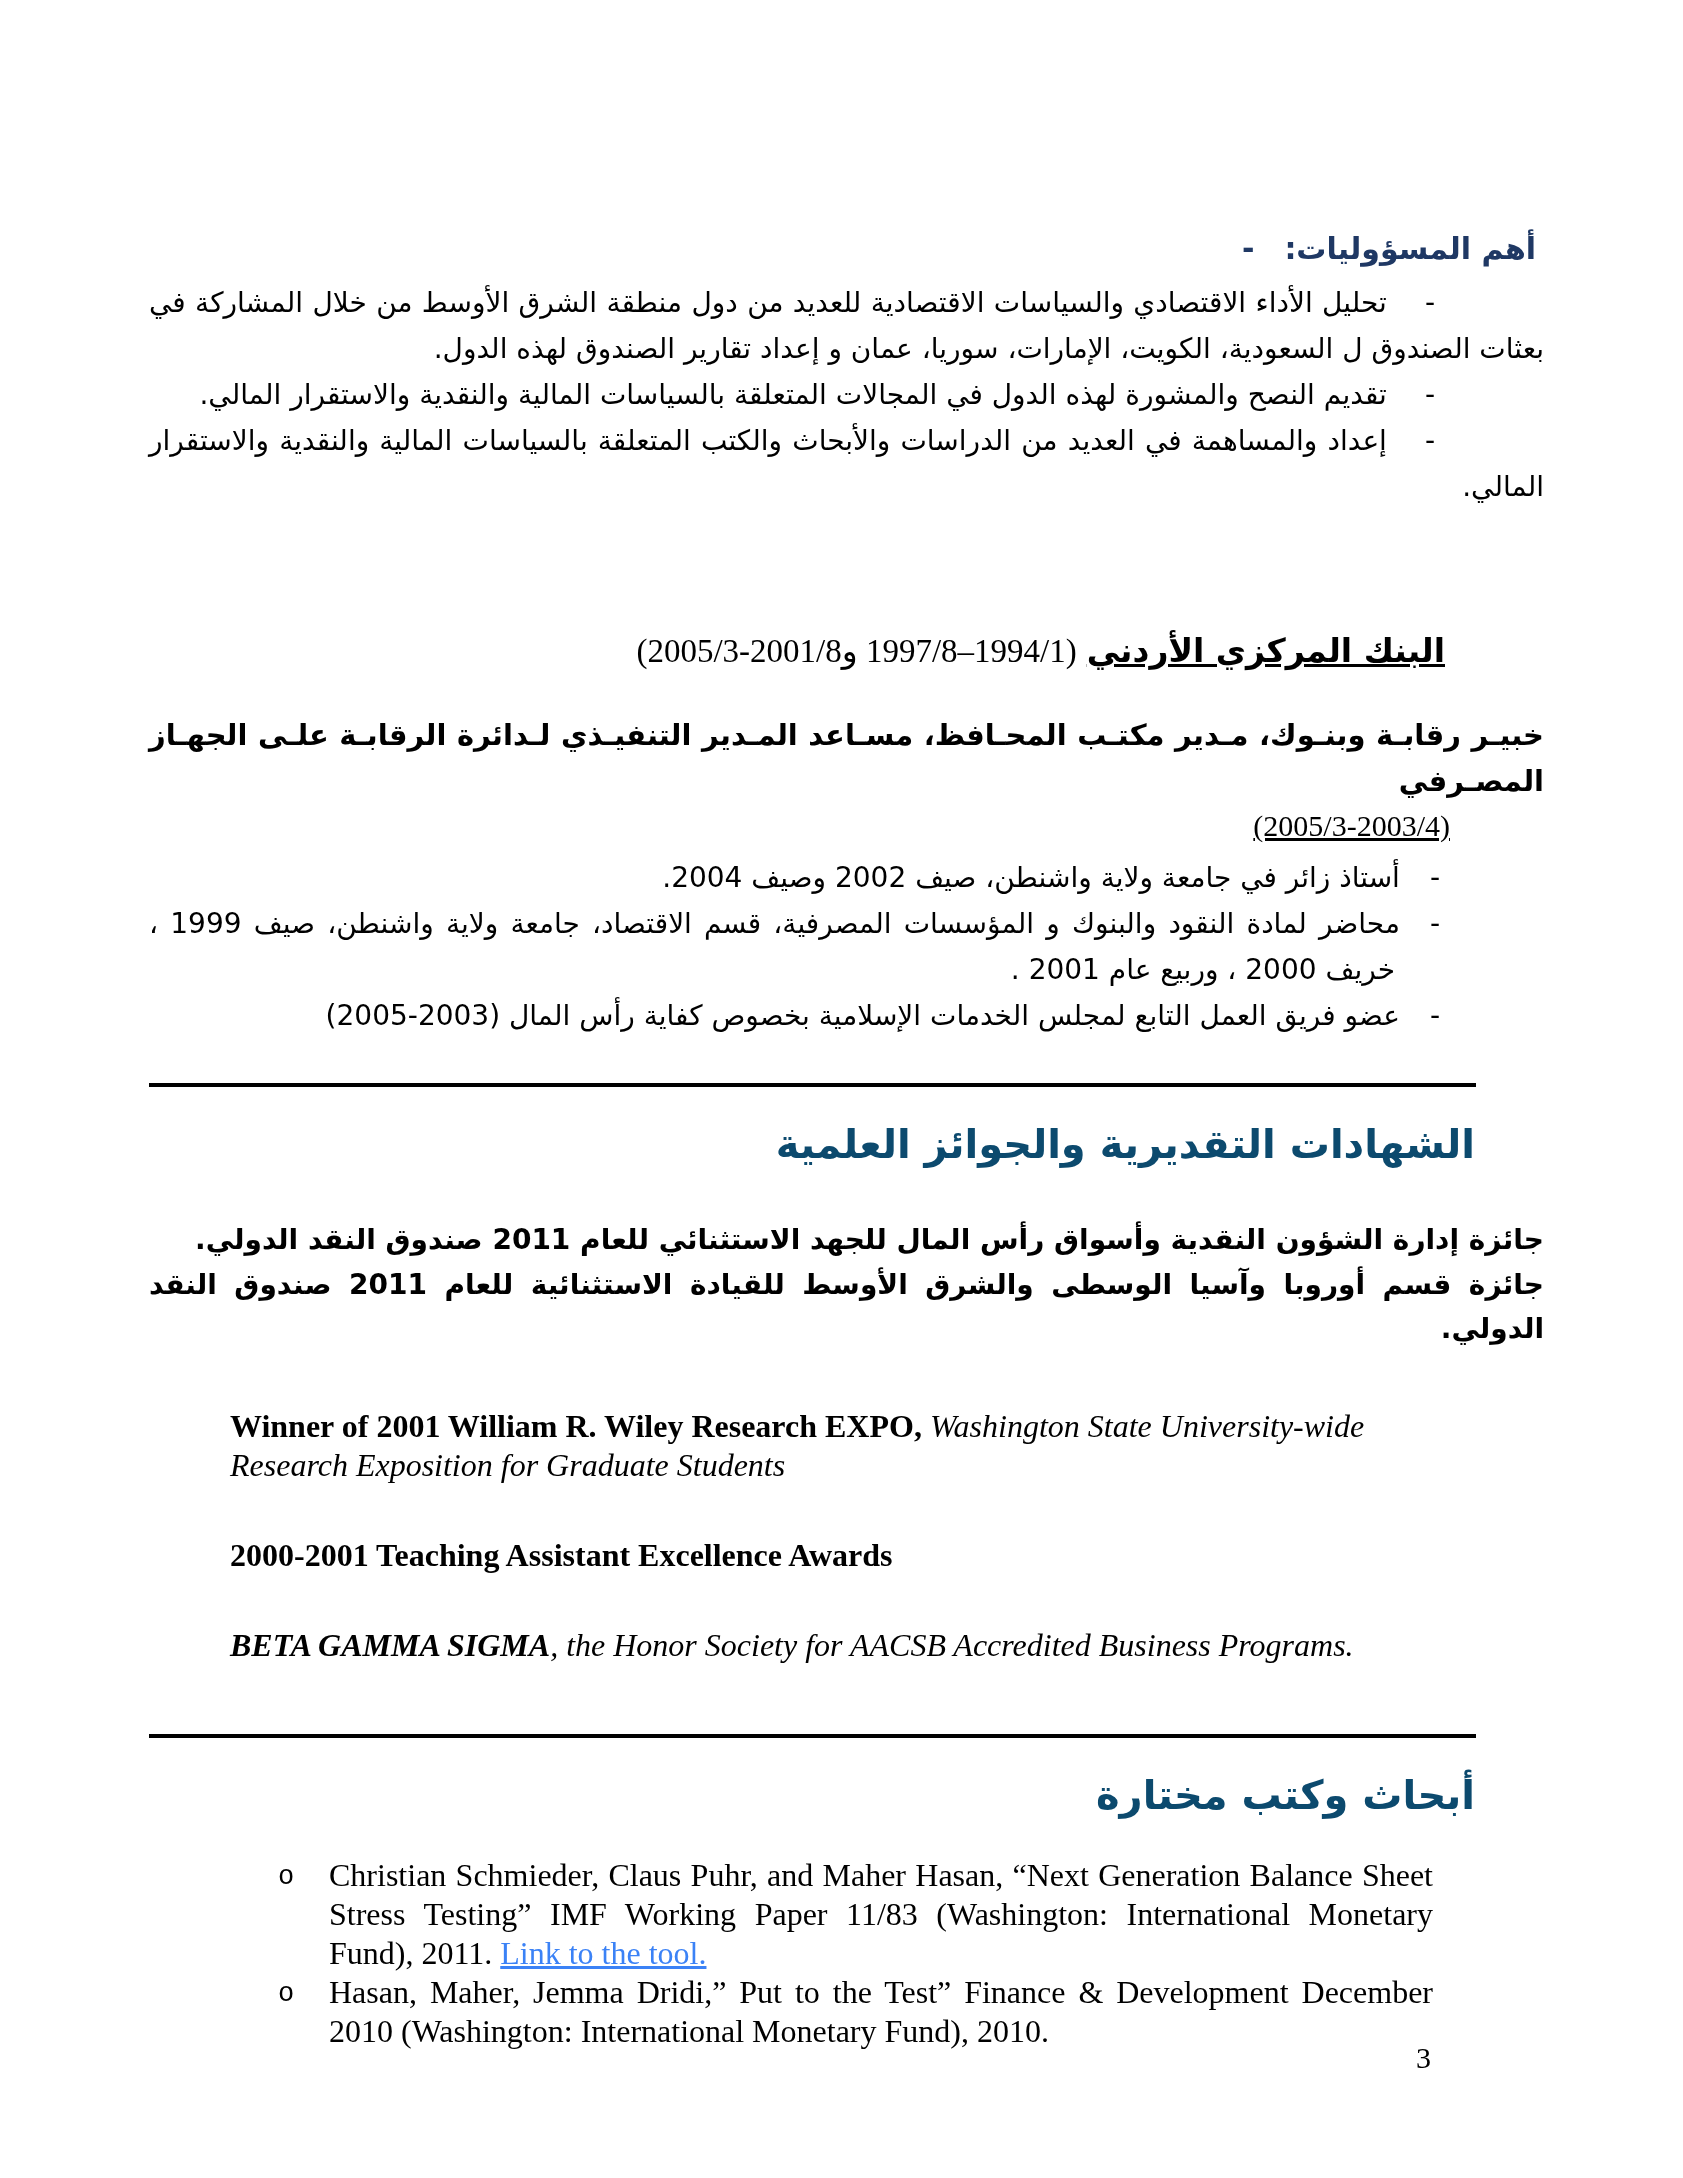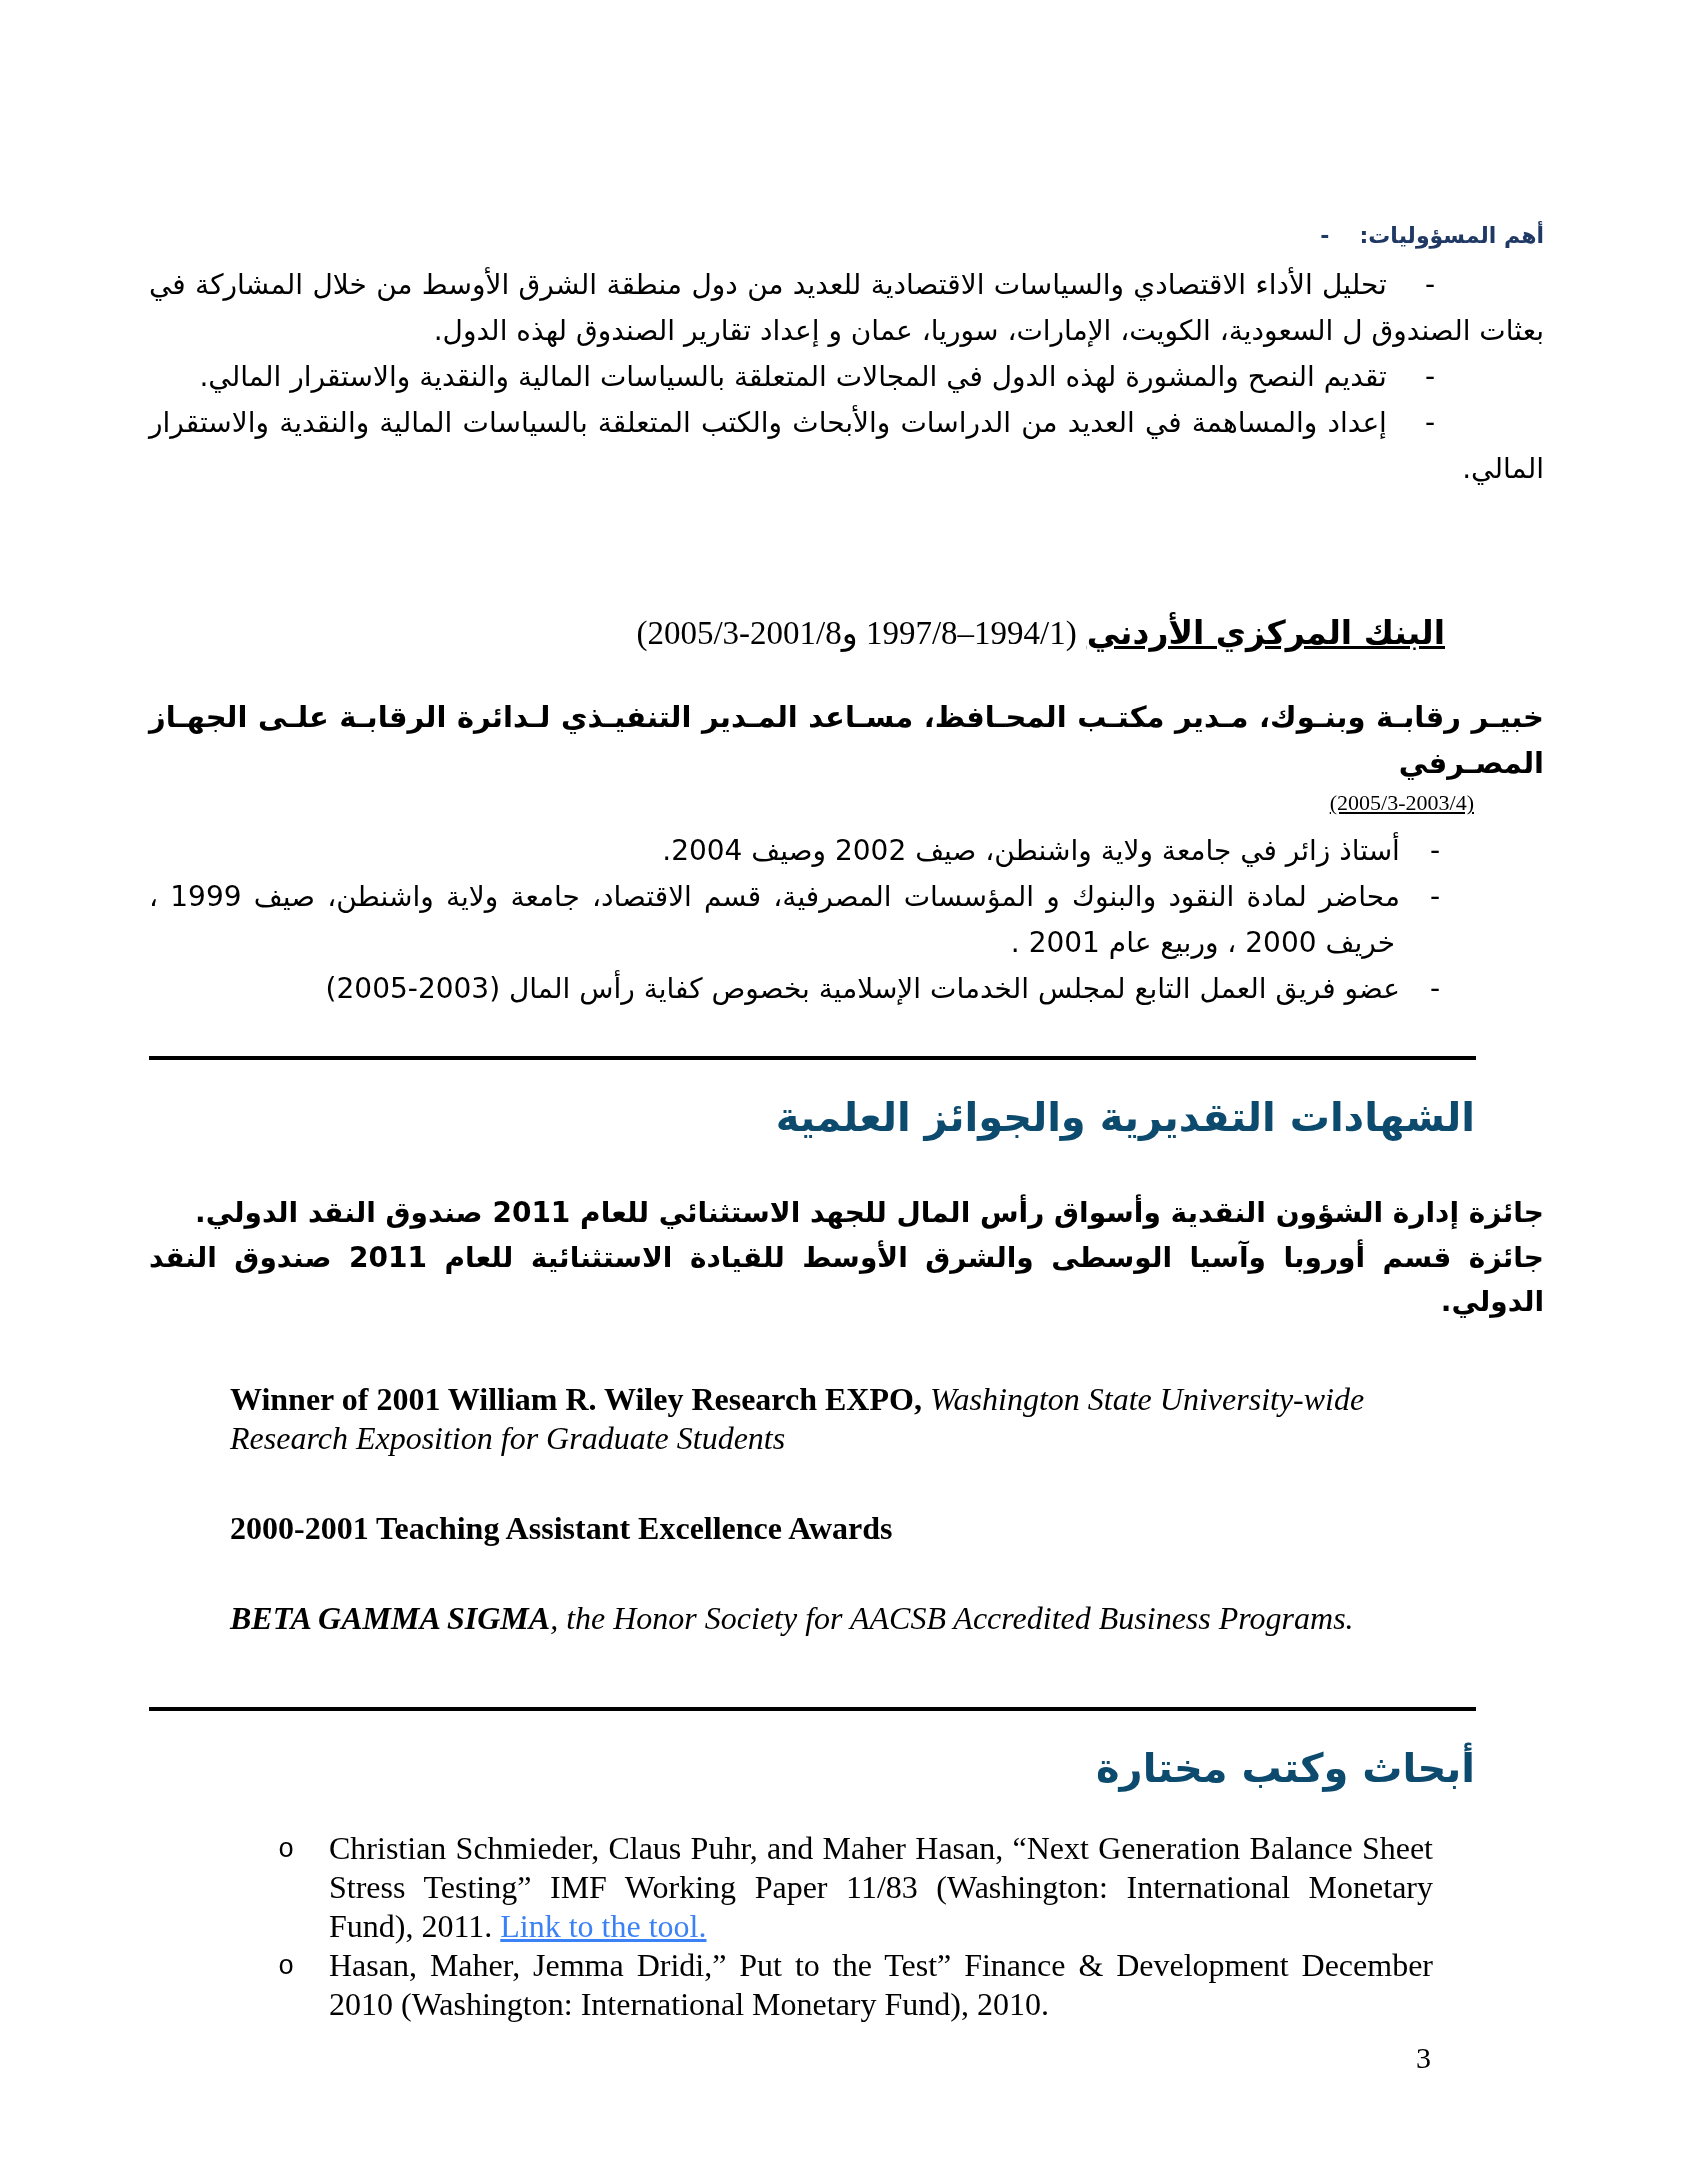--- a/index.html
+++ b/index.html
@@ -11,33 +11,33 @@
   .content { padding:223px 139px 0 149px; }
   
   .ar { direction:rtl; font-family:"DejaVu Sans",sans-serif; }
   .u  { text-decoration:underline; }
   .b  { font-weight:bold; }
   .nums {
     direction:ltr; unicode-bidi:isolate-override;
     font-family:"Liberation Serif","DejaVu Sans",serif;
   }
   
-  .resp-head { margin:0; text-align:right; font-size:22px; font-weight:bold; color:#1F3864; }
+  .resp-head { margin:8px; text-align:right; font-size:30px; font-weight:bold; color:#1F3864; }
   .resp-head .dash { display:inline-block; margin-right:30px; }
   
   .lista { margin-top:14px; }
   .abullet { margin:0; font-size:28px; line-height:1.64; text-align:justify; text-indent:109px; }
   .gap  { display:inline-block; width:38px; }
   .gapb { display:inline-block; width:30px; }
   
   .bank-head { margin:121px 99px 0 0; text-align:right; font-size:33px; }
   .bank-name { font-weight:bold; text-decoration:underline; }
   .bank-dates { font-size:33px; margin-right:10px; }
   .role1 { margin:42px 0 0 0; font-size:29px; line-height:1.6; font-weight:bold; text-align:justify; }
-  .role1-dates { margin:4px 70px 0 0; font-size:22px; }
+  .role1-dates { margin:4px 94px 0 0; font-size:30px; }
   .role2 { margin:6px 0 0 0; font-size:29px; line-height:1.6; text-align:justify; }
   .role2 .nums { margin-right:8px; }
   
   .oexp-head { margin:75px 99px 0 0; text-align:right; font-size:32px; font-weight:bold; }
   .listb { margin-top:12px; }
   .bbullet { margin:0; font-size:28px; line-height:1.64; text-align:justify;
              padding-right:149px; text-indent:-45px; }
   
   .rule { margin-top:44px; width:1327px; height:4px; background:#000; }
   .rule2 { margin-top:69px; }

